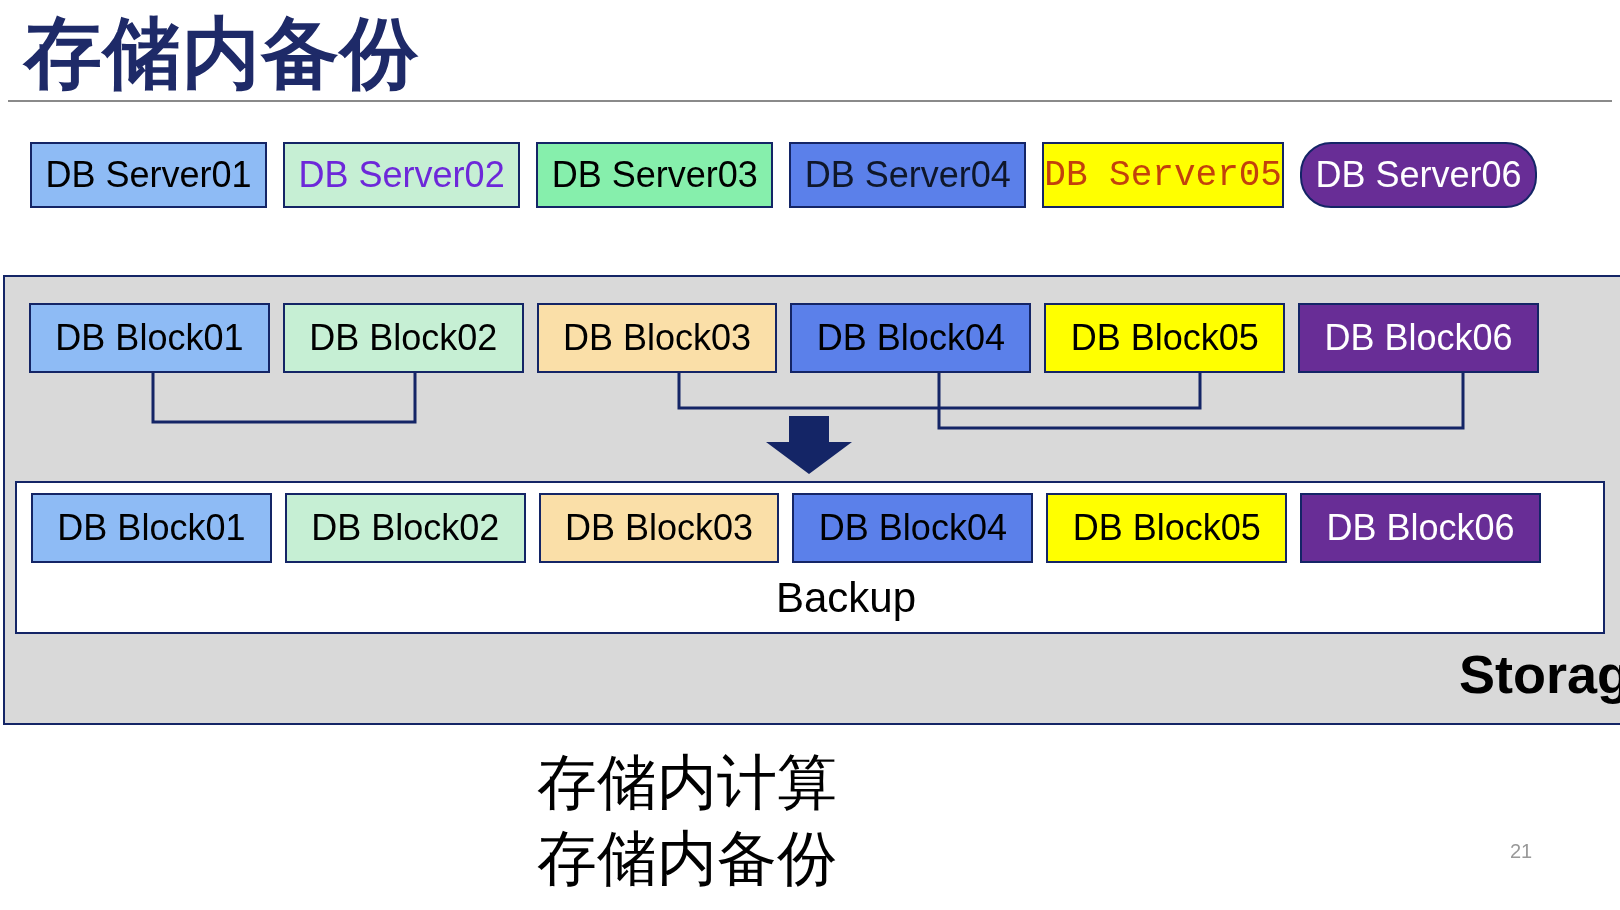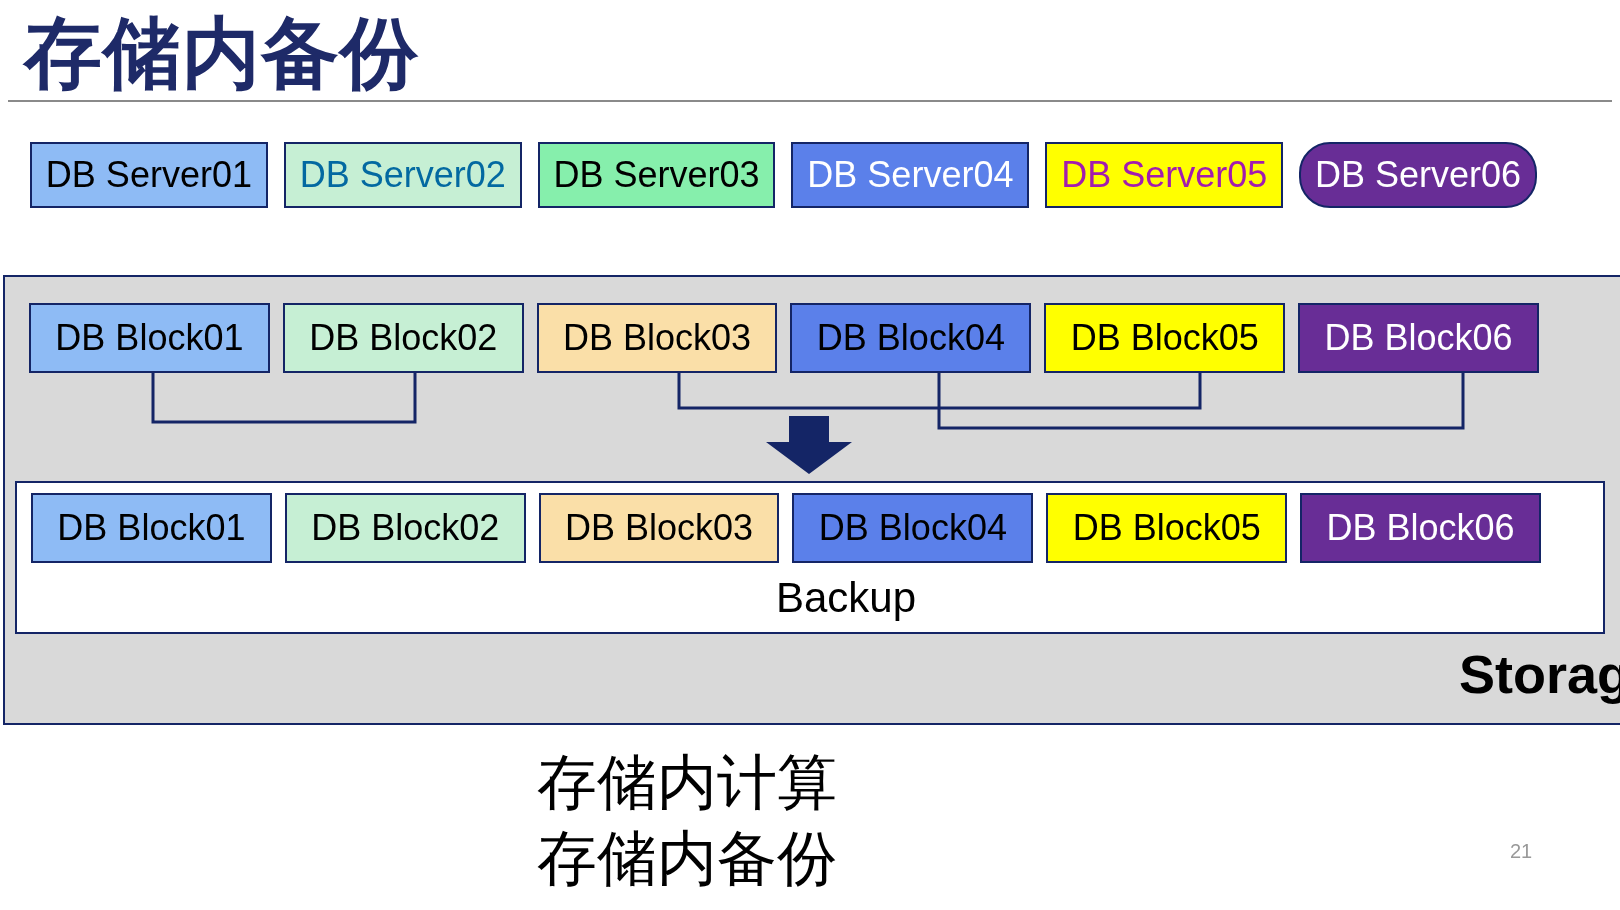--- a/index.html
+++ b/index.html
@@ -83,24 +83,24 @@
 </head>
 <body>
 
 <div class="slide">
 
   <h1 class="title">存储内备份</h1>
   <div class="title-rule"></div>
 
   <div class="row server-row">
     <div class="box" style="background-color: rgb(142, 187, 245); color: rgb(0, 0, 0);">DB Server01</div>
-    <div class="box" style="background-color: rgb(198, 239, 212); color: #0369a1;">DB Server02</div>
+    <div class="box" style="background-color: rgb(198, 239, 212); color: #6d28d9;">DB Server02</div>
     <div class="box" style="background-color: #86efac; color: rgb(0, 0, 0);">DB Server03</div>
-    <div class="box" style="background-color: rgb(91, 128, 234); color: #ffffff;">DB Server04</div>
-    <div class="box" style="background-color: rgb(255, 255, 0); color: #a21caf;">DB Server05</div>
+    <div class="box" style="background-color: rgb(91, 128, 234); color: #0f172a;">DB Server04</div>
+    <div class="box" style="background-color: rgb(255, 255, 0); color: #c2410c; font-family: Liberation Mono, monospace;">DB Server05</div>
     <div class="box" style="background-color: rgb(104, 45, 150); color: rgb(255, 255, 255); border-radius: 31px;">DB Server06</div>
   </div>
 
   <div class="storage-outer">
 
     <div class="row blocks-top">
       <div class="box" style="background-color: rgb(142, 187, 245); color: rgb(0, 0, 0);">DB Block01</div>
       <div class="box" style="background-color: rgb(198, 239, 212); color: rgb(0, 0, 0);">DB Block02</div>
       <div class="box" style="background-color: rgb(250, 223, 168); color: rgb(0, 0, 0);">DB Block03</div>
       <div class="box" style="background-color: rgb(91, 128, 234); color: rgb(0, 0, 0);">DB Block04</div>

